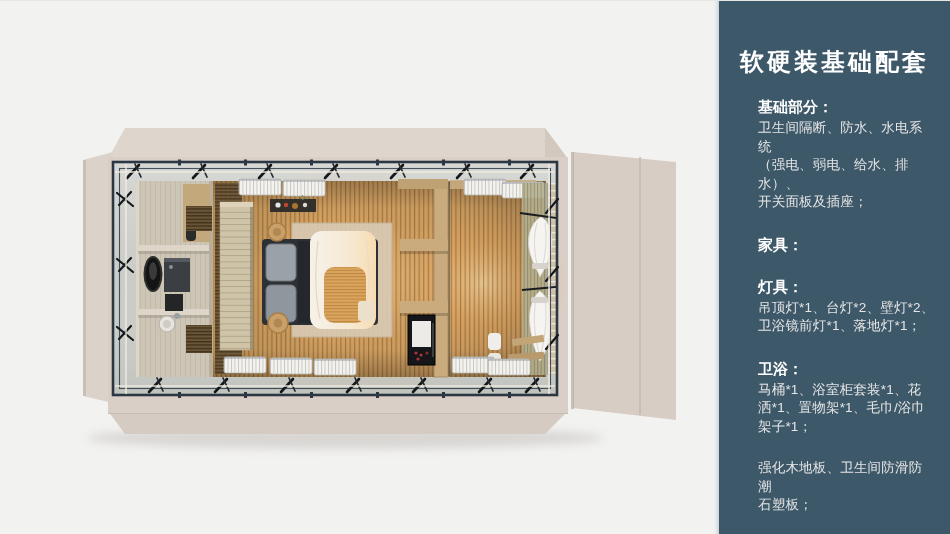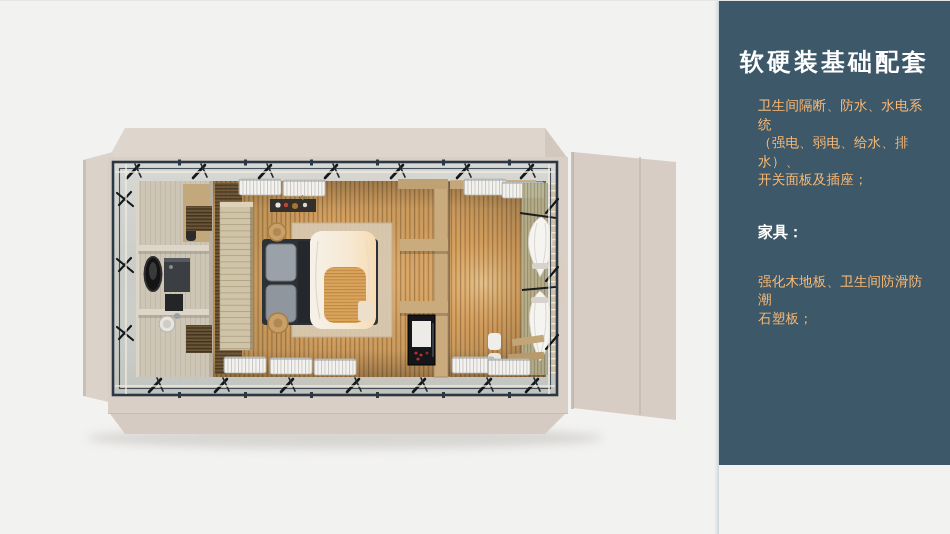--- a/index.html
+++ b/index.html
@@ -5,36 +5,36 @@
   html,body{margin:0;padding:0;}
   body{
     width:950px;height:534px;position:relative;overflow:hidden;
     background:#f2f2f1;border-top:1px solid #e6e6e5;box-sizing:border-box;
     font-family:"Liberation Sans",sans-serif;
   }
   .stage{position:absolute;left:0;top:0;width:716px;height:534px;}
   .panel-edge{position:absolute;left:714px;top:0;width:5px;height:534px;
     background:linear-gradient(to right,#f2f2f1,#dfe4e6 60%,#c9d2d6);}
   .panel{
-    position:absolute;left:719px;top:0;width:231px;height:464px;
+    position:absolute;left:719px;top:0;width:231px;height:534px;
     background:#3d5869;color:#ffffff;box-sizing:border-box;
     padding:46px 14px 0 21px;
   }
   .panel-title{
     font-size:24px;font-weight:bold;letter-spacing:3px;line-height:30px;
     margin:0 0 20px 0;color:#ffffff;white-space:nowrap;
   }
   .sections{margin-left:18px;}
-  .section{margin-top:32px;}
+  .section{margin-top:23px;}
   .section:first-child{margin-top:0;}
   .section-heading{
     font-size:15px;font-weight:bold;line-height:19px;margin:0 0 3px 0;color:#ffffff;
   }
   .section-body{
-    font-size:13.5px;line-height:18.5px;color:#fdba74;
+    font-size:13.5px;line-height:18.5px;color:#e5e5e5;
     white-space:pre-line;letter-spacing:0.2px;margin:0;
   }
 </style>
 </head>
 <body>
 
 <div class="stage">
 <svg width="716" height="534" viewBox="0 0 716 534" xmlns="http://www.w3.org/2000/svg">
   <defs>
     <filter id="soft" x="-40%" y="-200%" width="180%" height="500%">
@@ -316,29 +316,37 @@
     <line x1="549" y1="163" x2="549" y2="393"></line>
   </g>
 </svg>
 </div>
 
 <div class="panel-edge"></div>
 <aside class="panel">
   <h1 class="panel-title">软硬装基础配套</h1>
   <div class="sections">
     <section class="section">
+      <h2 class="section-heading">基础部分：</h2>
       <p class="section-body">卫生间隔断、防水、水电系统
 （强电、弱电、给水、排水）、
 开关面板及插座；</p>
     </section>
     <section class="section">
       <h2 class="section-heading">家具：</h2>
     </section>
     <section class="section">
-    </section>
-    <section class="section">
+      <h2 class="section-heading">灯具：</h2>
+      <p class="section-body">吊顶灯*1、台灯*2、壁灯*2、
+卫浴镜前灯*1、落地灯*1；</p>
+    </section>
+    <section class="section">
+      <h2 class="section-heading">卫浴：</h2>
+      <p class="section-body">马桶*1、浴室柜套装*1、花
+洒*1、置物架*1、毛巾/浴巾
+架子*1；</p>
     </section>
     <section class="section">
       <p class="section-body">强化木地板、卫生间防滑防潮
 石塑板；</p>
     </section>
   </div>
 </aside>
 
 </body></html>

